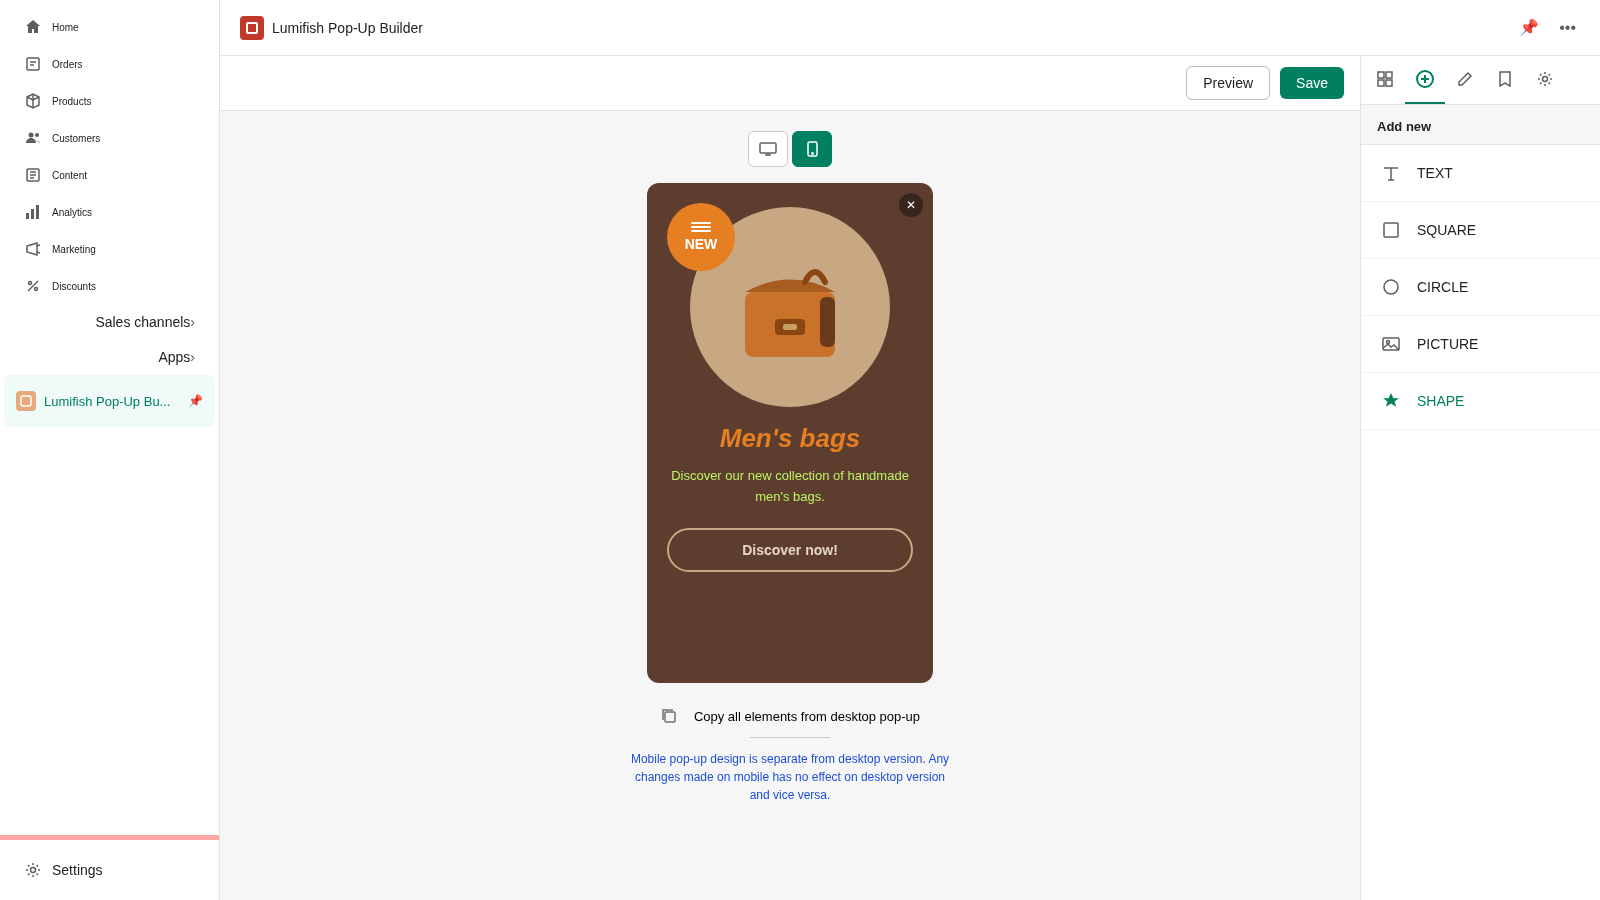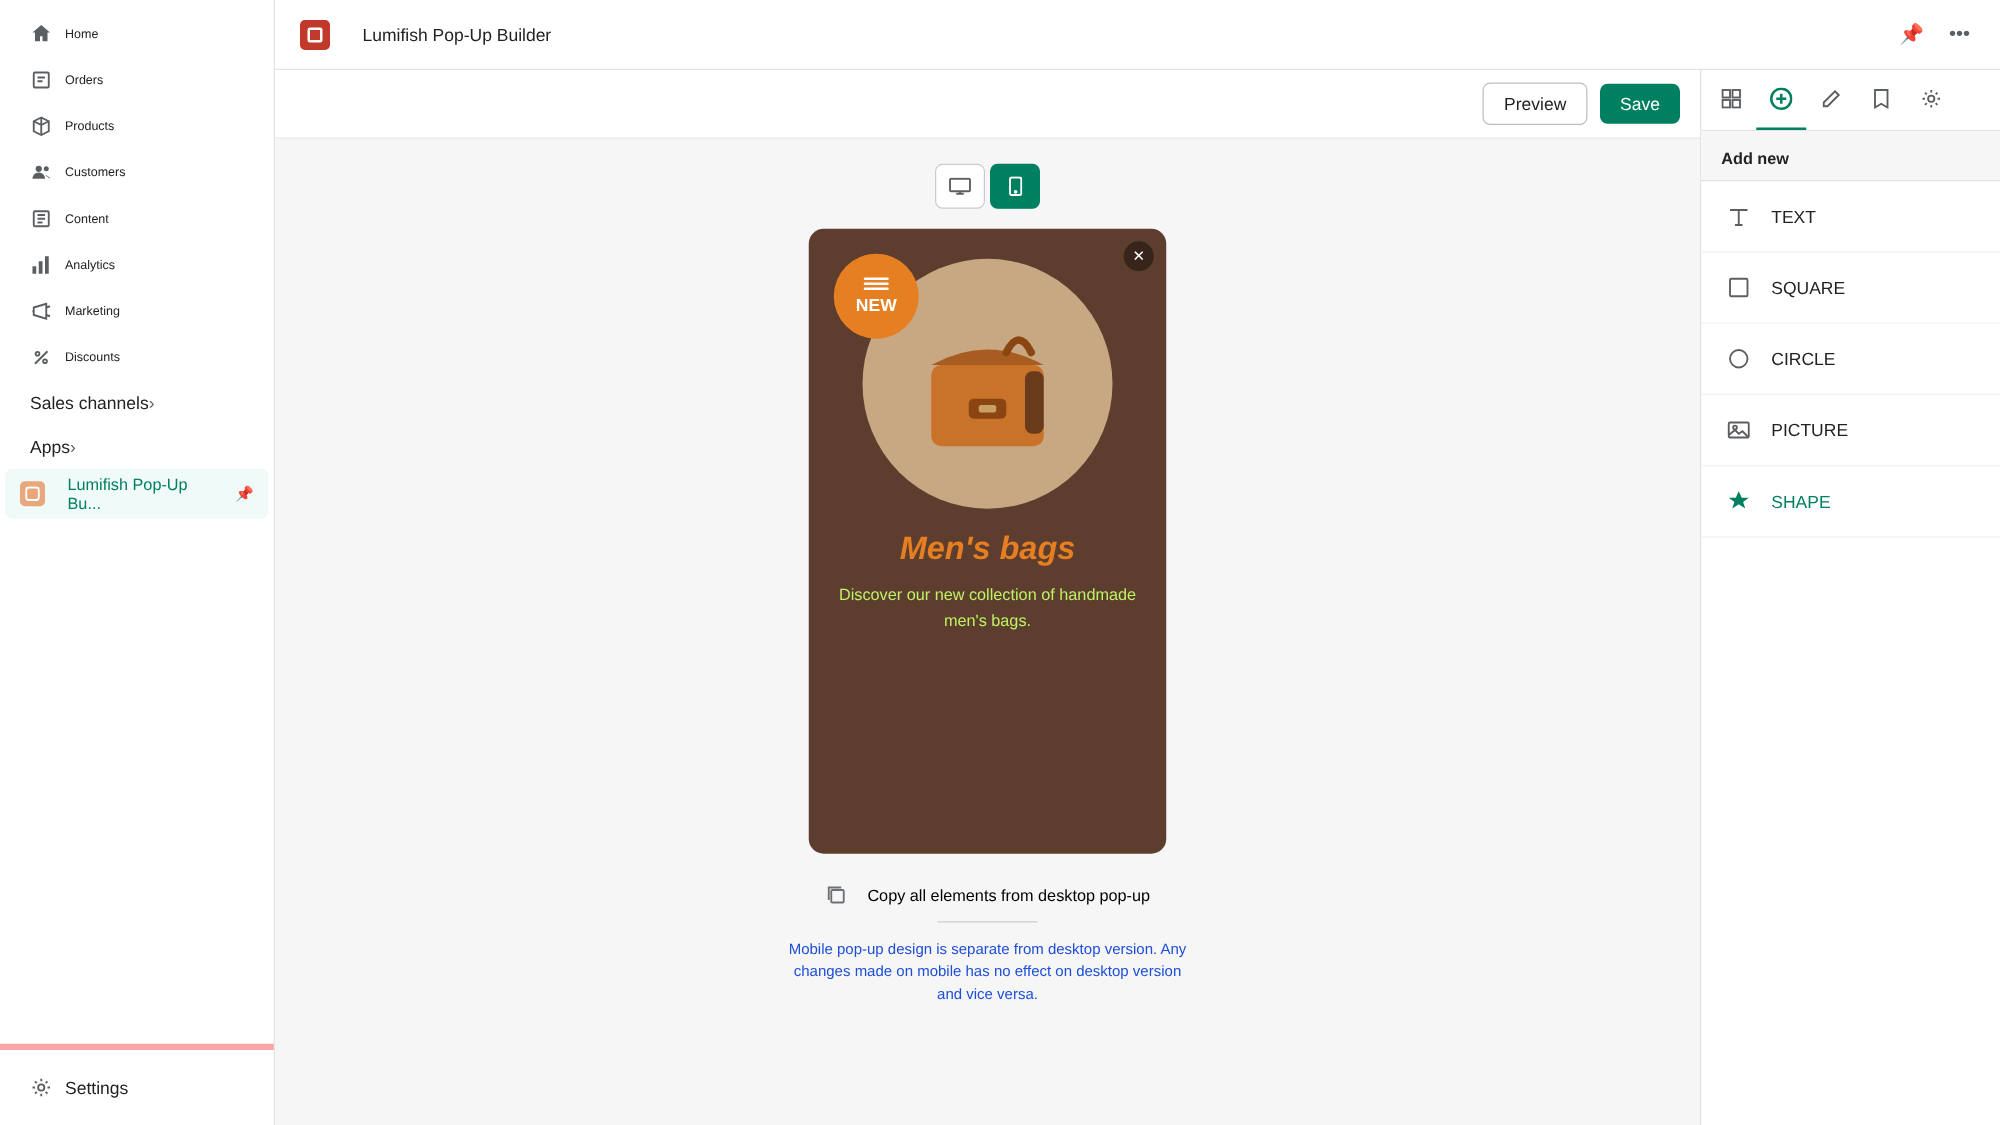--- a/index.html
+++ b/index.html
@@ -24,21 +24,21 @@
       cursor: pointer;
       font-size: 10px;
       color: #202223;
       border-radius: 6px;
       margin: 1px 8px;
     }
     .sidebar-icon { width: 18px; height: 18px; display: inline-flex; align-items: center; justify-content: center; color: #5c5f62; }
     .sidebar-section-row {
       display: flex;
       align-items: center;
-      justify-content: flex-start;
+      justify-content: flex-end;
       padding: 9px 16px;
       cursor: pointer;
       font-size: 14px;
       color: #202223;
       margin: 1px 8px;
       border-radius: 6px;
     }
     .sidebar-footer {
       padding: 12px 8px;
       border-top: 5px solid #fca5a5;
@@ -50,22 +50,22 @@
       gap: 10px;
       padding: 9px 16px;
       cursor: pointer;
       font-size: 14px;
       color: #202223;
       border-radius: 6px;
     }
     .app-item {
       display: flex;
       align-items: center;
-      gap: 18px;
-      padding: 5px 12px;
+      gap: 8px;
+      padding: 16px 12px;
       cursor: pointer;
       font-size: 13px;
       color: #008060;
       background: #f0faf8;
       border-radius: 6px;
       margin: 1px 4px;
     }
     .app-item-icon {
       width: 20px;
       height: 20px;
@@ -91,21 +91,21 @@
       align-items: center;
       justify-content: space-between;
       padding: 12px 20px;
       background: #fff;
       border-bottom: 1px solid #e1e3e5;
       height: 56px;
     }
     .topbar-left {
       display: flex;
       align-items: center;
-      gap: 26px;
+      gap: 8px;
       justify-content: center;
     }
     .app-logo {
       width: 24px;
       height: 24px;
       background: #c0392b;
       border-radius: 4px;
       display: flex;
       align-items: center;
       justify-content: center;
@@ -577,20 +577,21 @@
               <path d="M85 45 Q95 25 105 45" stroke="#8b4513" stroke-width="6" fill="none" stroke-linecap="round"></path>
 
               <rect x="100" y="60" width="15" height="50" rx="6" fill="#2c1810" opacity="0.6"></rect>
             </svg>
           </div>
 
           <div class="popup-heading">Men's bags</div>
 
           <div class="popup-body">Discover our new collection of handmade men's bags.</div>
 
+          <button class="popup-cta">Discover now!</button>
         </div>
 
         <div class="copy-elements-bar">
           <svg width="18" height="18" viewBox="0 0 18 18" fill="none" stroke="#6d7175" stroke-width="1.5">
             <rect x="5" y="5" width="10" height="10" rx="1"></rect>
             <path d="M3 13V3h10"></path>
           </svg>
           <span>Copy all elements from desktop pop-up</span>
         </div>
 

